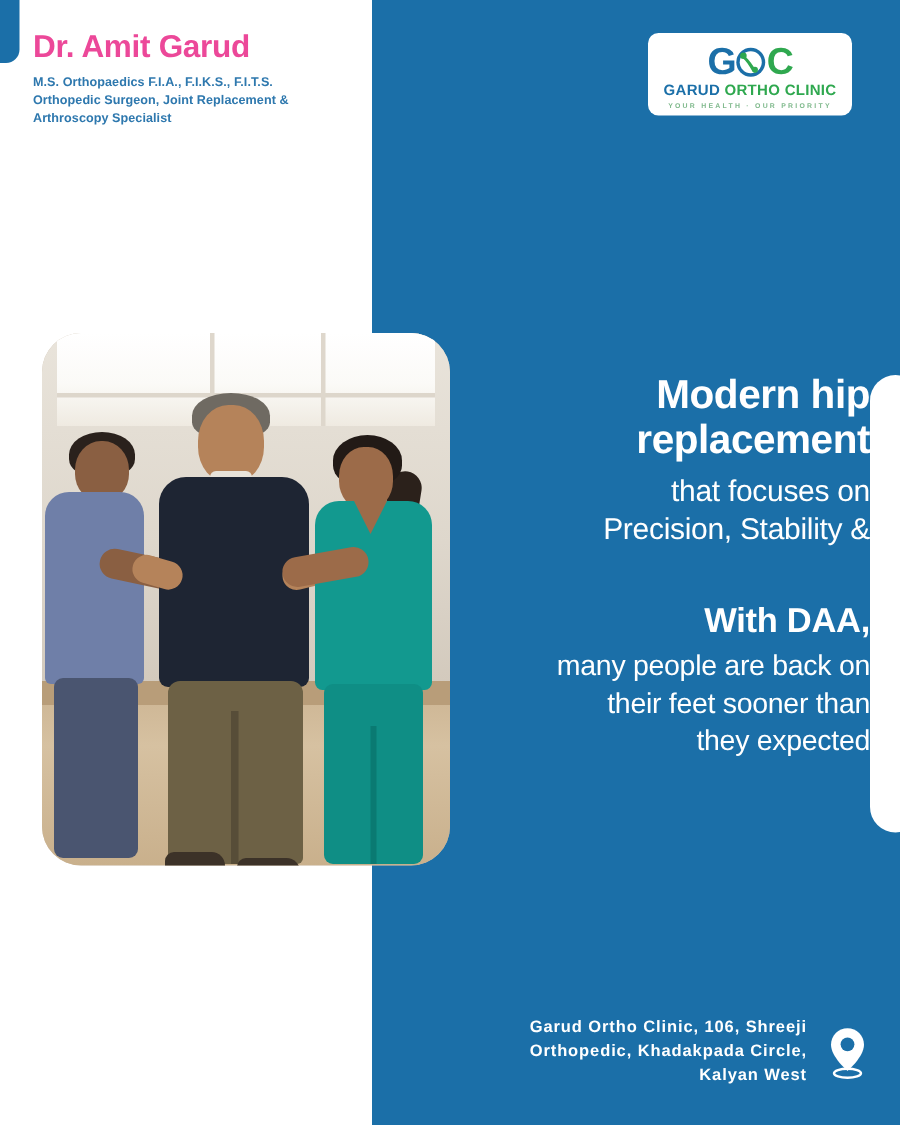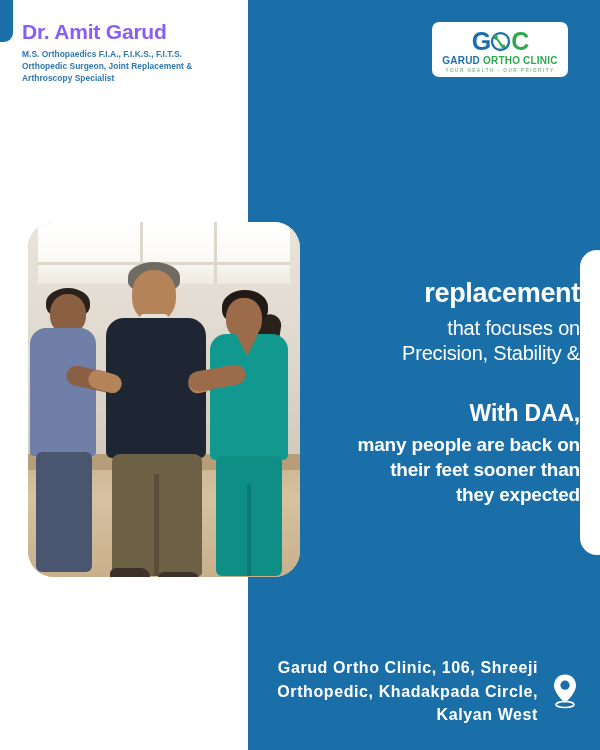--- a/index.html
+++ b/index.html
@@ -53,21 +53,21 @@
   }
 
   
   .header {
     position: absolute;
     left: 22px;
     top: 20px;
     width: 215px;
   }
   .doctor-name {
-    color: #8b5cf6;
+    color: #ec4899;
     font-size: 21px;
     font-weight: bold;
     letter-spacing: -0.2px;
     line-height: 1.1;
     margin: 0 0 5px 0;
   }
   .doctor-credentials {
     color: #2E78AE;
     font-size: 8.4px;
     font-weight: bold;
@@ -360,40 +360,40 @@
   }
   .daa-title {
     font-size: 23px;
     font-weight: bold;
     margin: 34px 0 0 0;
     letter-spacing: -0.2px;
     padding-left: 32px;
   }
   .daa-body {
     font-size: 19px;
-    font-weight: bold;
+    font-weight: normal;
     line-height: 1.3;
     margin: 6px 0 0 0;
     letter-spacing: -0.2px;
   }
 
   
   .footer {
     position: absolute;
     left: 270px;
     bottom: 24px;
     width: 310px;
     display: flex;
     align-items: center;
     justify-content: flex-end;
     gap: 12px;
   }
   .footer-address {
     color: #ffffff;
-    font-size: 16px;
+    font-size: 11px;
     font-weight: bold;
     line-height: 1.45;
     text-align: right;
     letter-spacing: 0.6px;
     margin: 0;
   }
   .pin-icon {
     flex: 0 0 auto;
     width: 30px;
     height: 36px;
@@ -473,21 +473,21 @@
       <div class="nurse-right-body"></div>
       <div class="nurse-right-vneck"></div>
       <div class="nurse-right-legs"></div>
       <div class="nurse-right-leg-split"></div>
       <div class="nurse-right-arm"></div>
     </div>
   </div>
 
   <div class="copy">
     <h2 class="headline">
-      <br>
+      <span>Modern hip</span><br>
       <span>replacement</span>
     </h2>
     <p class="subhead">
       <span>that focuses on</span><br>
       <span>Precision, Stability &amp;</span><br>
     </p>
     <p class="daa-title">With DAA,</p>
     <p class="daa-body">
       <span>many people are back on</span><br>
       <span>their feet sooner than</span><br>

